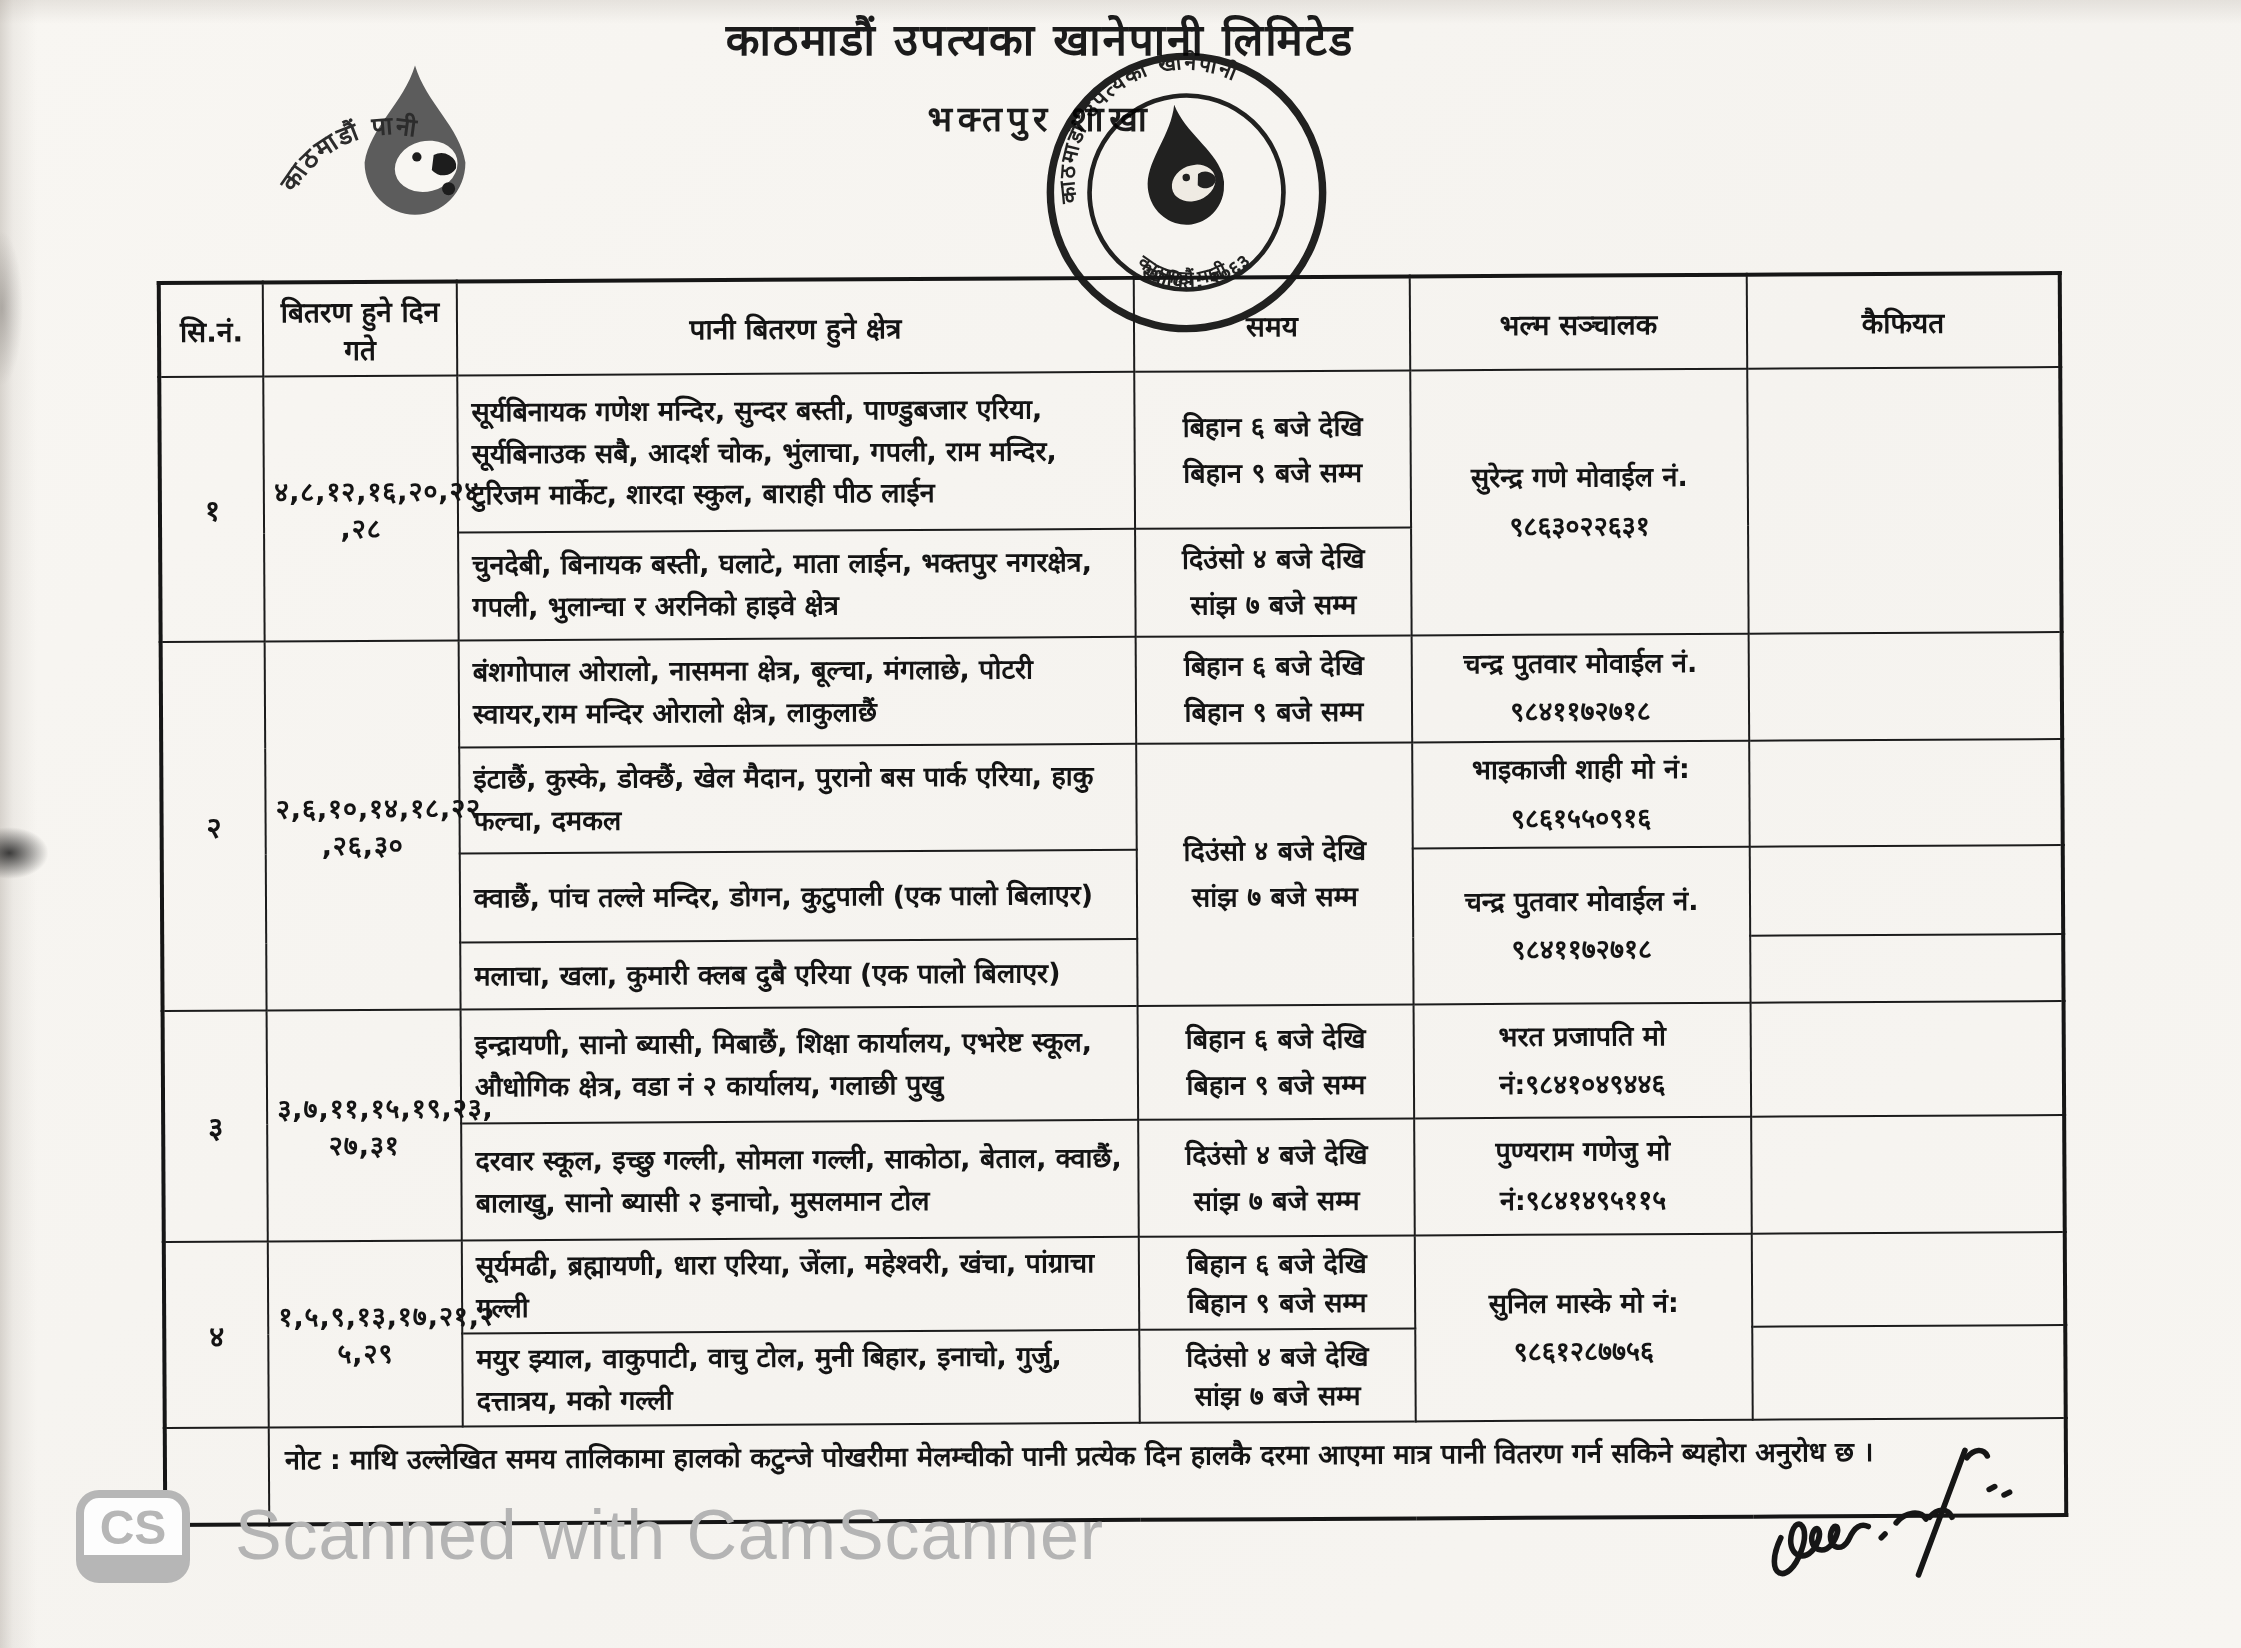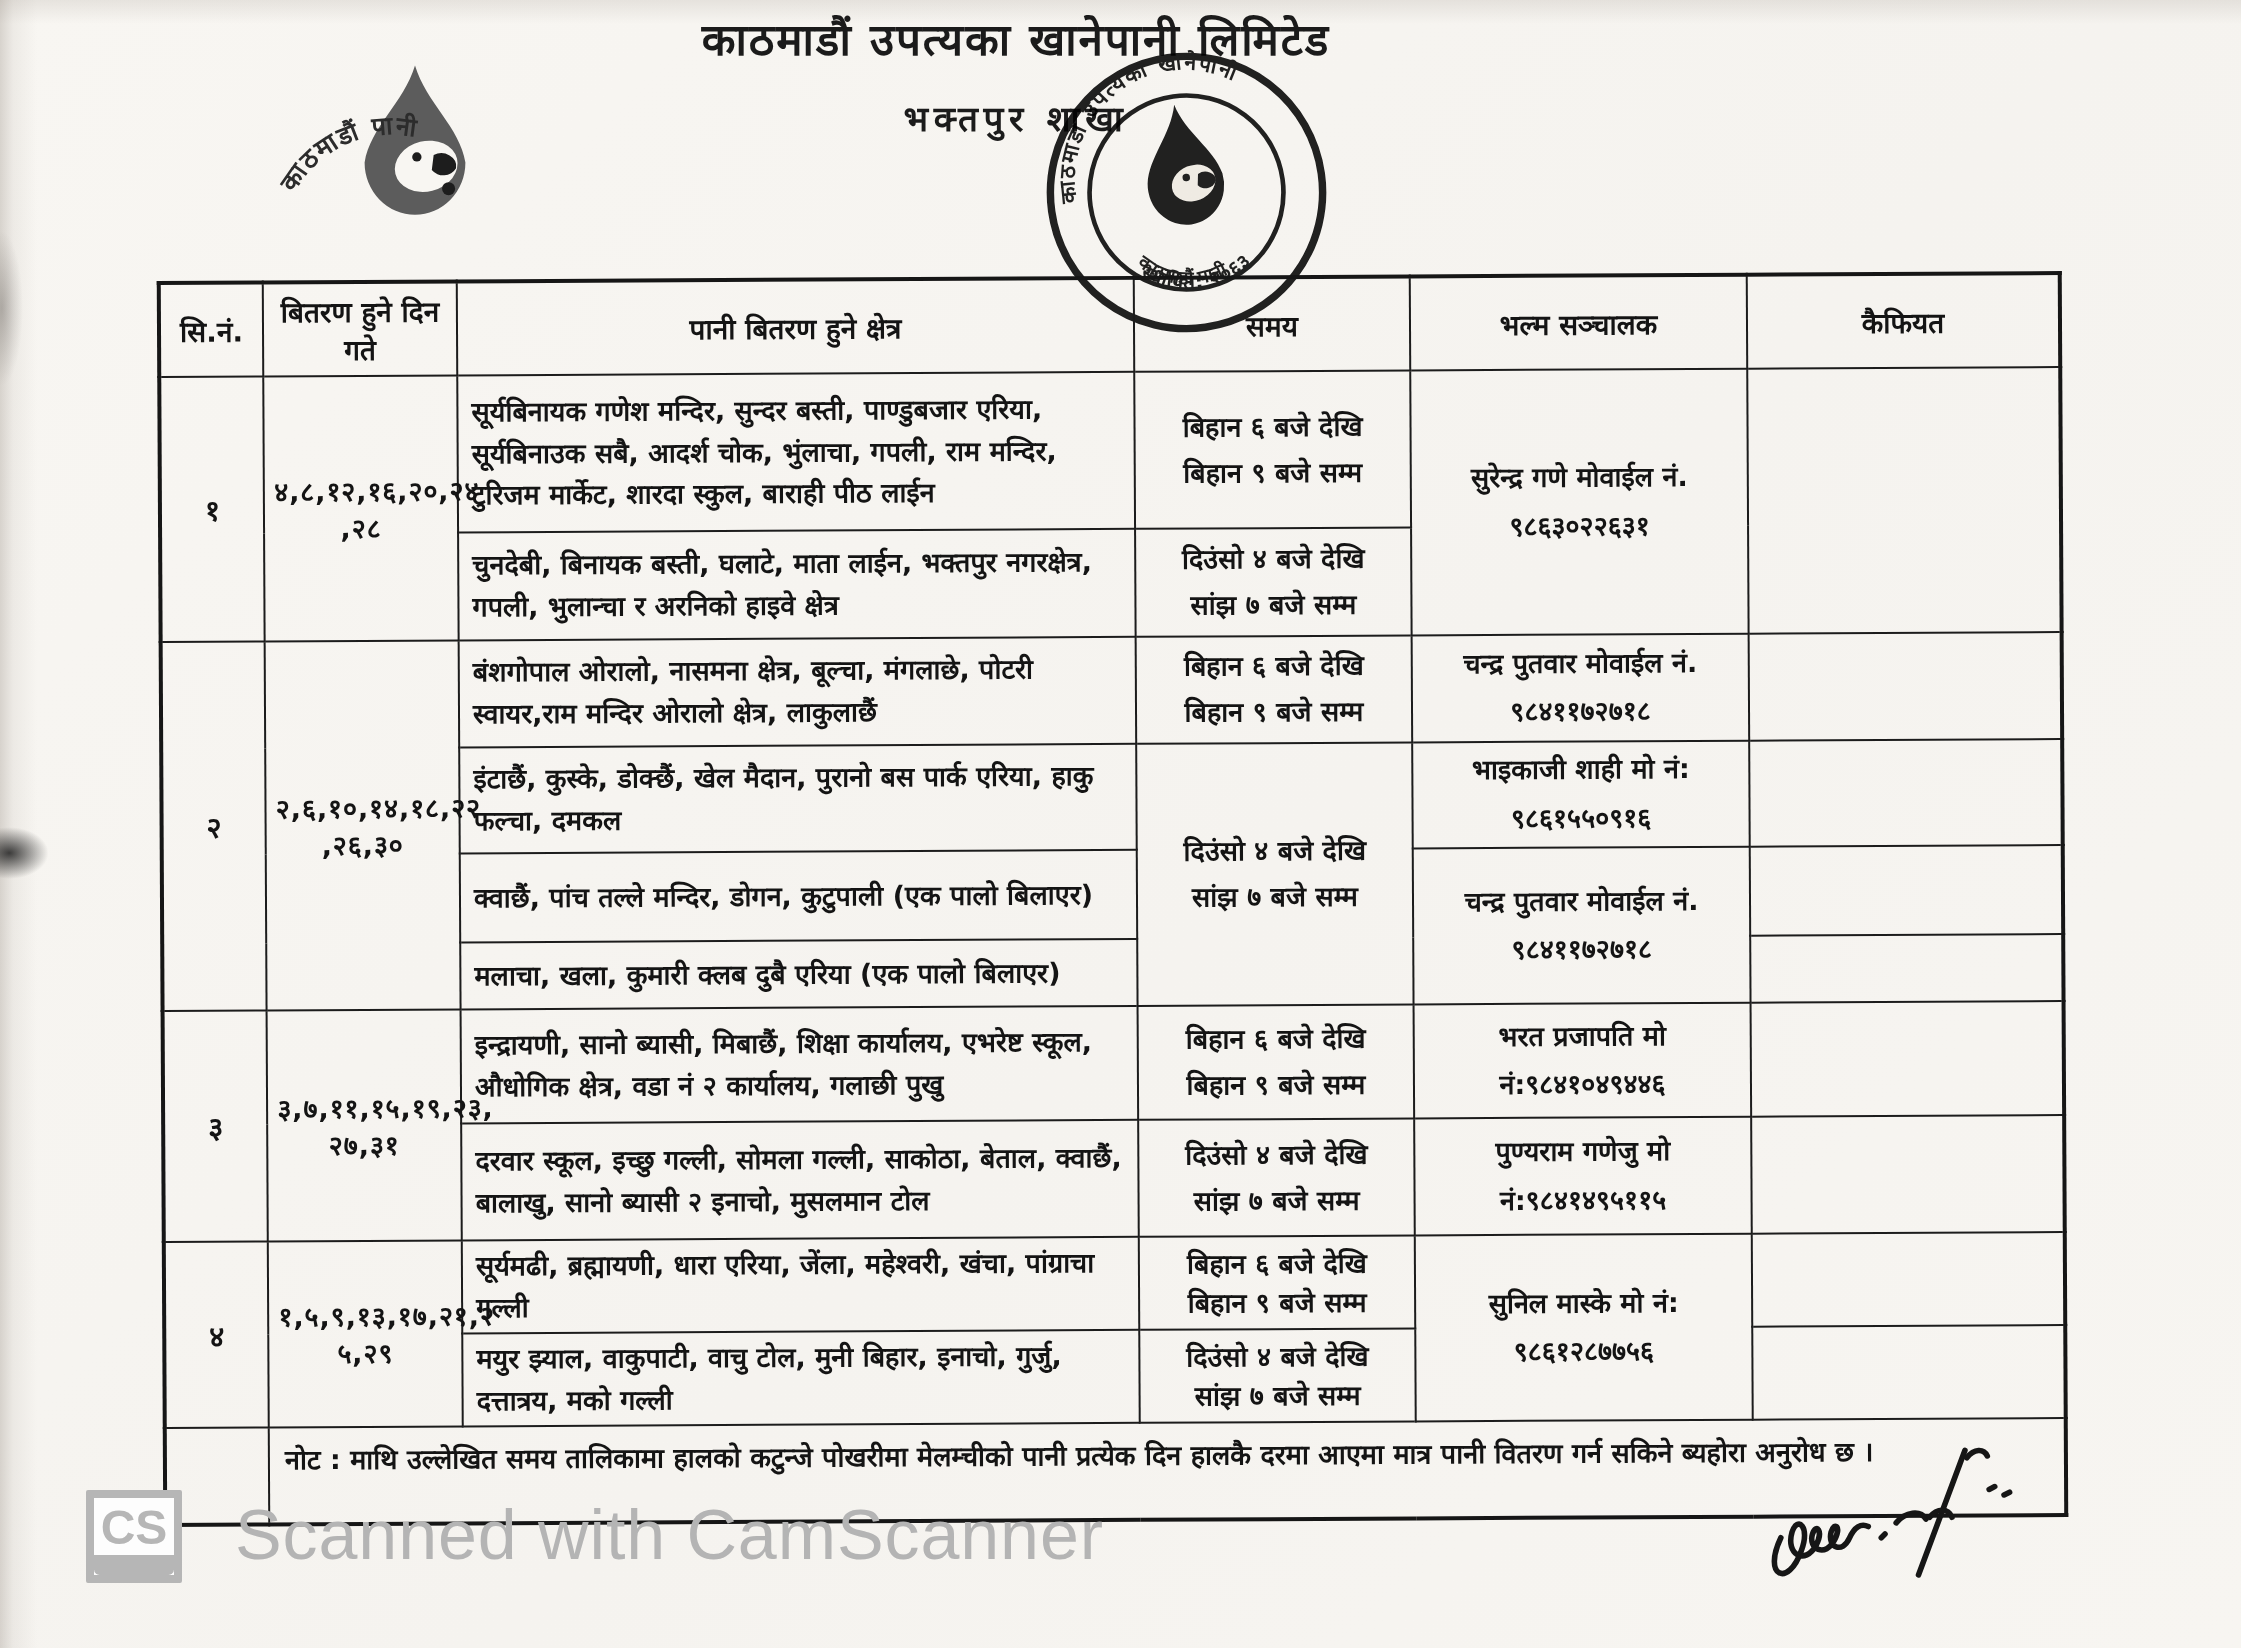--- a/index.html
+++ b/index.html
@@ -13,21 +13,21 @@
     position:relative;width:2241px;height:1648px;
     background:
       radial-gradient(ellipse 56px 37px at 9.3px 853px, rgba(30,30,30,.85), rgba(30,30,30,0) 70%),
       radial-gradient(ellipse 28px 103px at 1.9px 308px, rgba(90,85,80,.35), rgba(90,85,80,0) 75%),
       linear-gradient(90deg, rgba(140,130,120,.30) 0px, rgba(140,130,120,.10) 13px, rgba(140,130,120,0) 37px),
       linear-gradient(180deg, rgba(150,140,130,.18) 0px, rgba(150,140,130,0) 24px),
       linear-gradient(135deg,#f8f6f2 0%,#f5f3ef 55%,#f7f5f1 100%);
     color:#1b1b1b;
   }
   
-  .title-wrap{position:absolute;left:0;top:0;width:2032px;text-align:center;}
+  .title-wrap{position:absolute;left:0;top:0;width:2032px;text-align:center;padding-left:24px;}
   .doc-title{font-size:44px;font-weight:bold;letter-spacing:1.9px;padding-top:7.5px;}
   .doc-subtitle{font-size:35px;font-weight:bold;margin-top:26px;letter-spacing:5.6px;}
   .intro-line{position:absolute;left:278px;top:231px;width:1585px;font-size:27px;font-weight:bold;}
   
   .brand-logo{position:absolute;left:275px;top:58px;width:252px;height:182px;}
   
   .stamp{position:absolute;left:1042px;top:48px;width:289px;height:289px;
          transform:rotate(-8deg);mix-blend-mode:multiply;opacity:.94;}
   
   .doc-table{
@@ -44,22 +44,22 @@
   }
   .doc-table th{font-size:28px;text-align:center;padding:7.5px 5.6px;}
   td.c-sn{font-size:29px;text-align:center;}
   td.c-days{font-size:27px;text-align:center;letter-spacing:0.9px;}
   td.c-area{font-size:27px;text-align:left;padding-left:13px;line-height:1.55;}
   td.c-time{font-size:27px;text-align:center;line-height:1.7;padding:3.7px 24px;}
   td.c-op{font-size:27px;text-align:center;line-height:1.8;padding:3.7px 18.6px;}
   td.c-remarks{background:transparent;}
   td.c-note{font-size:27px;text-align:left;vertical-align:top;line-height:1.65;padding:9.3px 15px;}
   
-  .cs-logo{position:absolute;left:86px;top:1490px;width:96px;height:93px;
-           border:8.4px solid #b6b6b6;border-radius:2px;background:#fdfdfd;
+  .cs-logo{position:absolute;left:76px;top:1490px;width:114px;height:93px;
+           border:8.4px solid #b6b6b6;border-radius:23px;background:#fdfdfd;
            box-sizing:border-box;}
   .cs-logo .cs-text{position:absolute;left:0;top:1.9px;width:100%;text-align:center;
            font-family:"Liberation Sans",sans-serif;font-size:48px;font-weight:bold;color:#b6b6b6;}
   .cs-logo .cs-bar{position:absolute;left:0;bottom:0;width:100%;height:19.6px;background:#b6b6b6;
            border-radius:0 0 5.6px 5.6px;}
   .watermark{position:absolute;left:235px;top:1495px;
            font-family:"Liberation Sans",sans-serif;font-size:70px;color:#b4b4b4;letter-spacing:0.9px;}
   .signature{position:absolute;left:1745px;top:1428px;width:373px;height:186px;}
 </style>
 </head>

